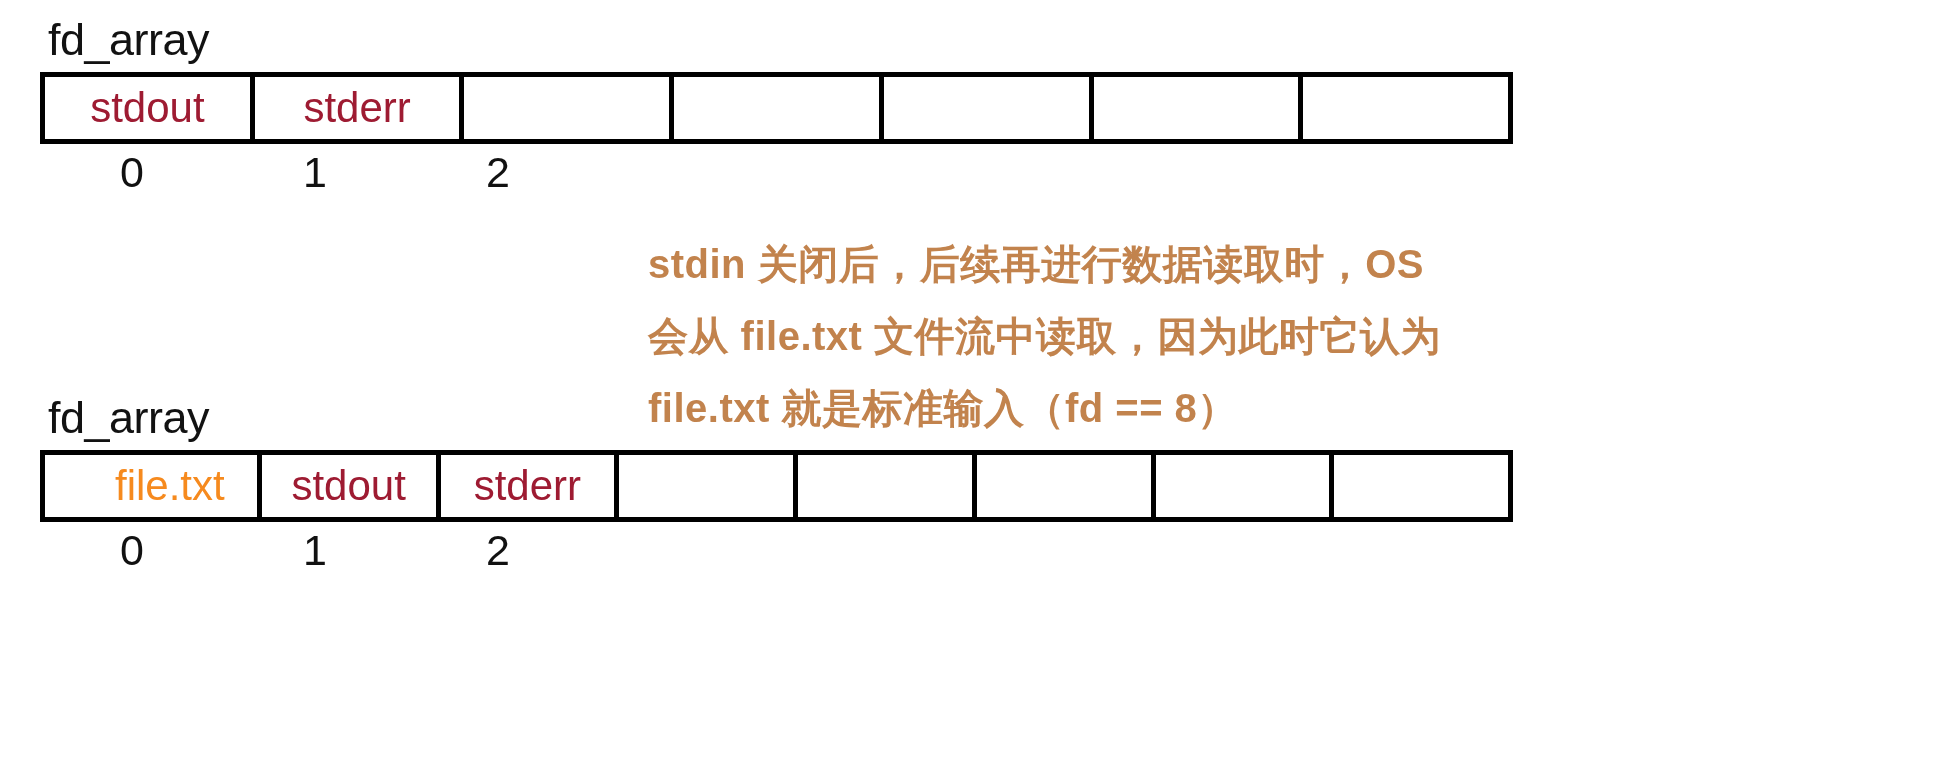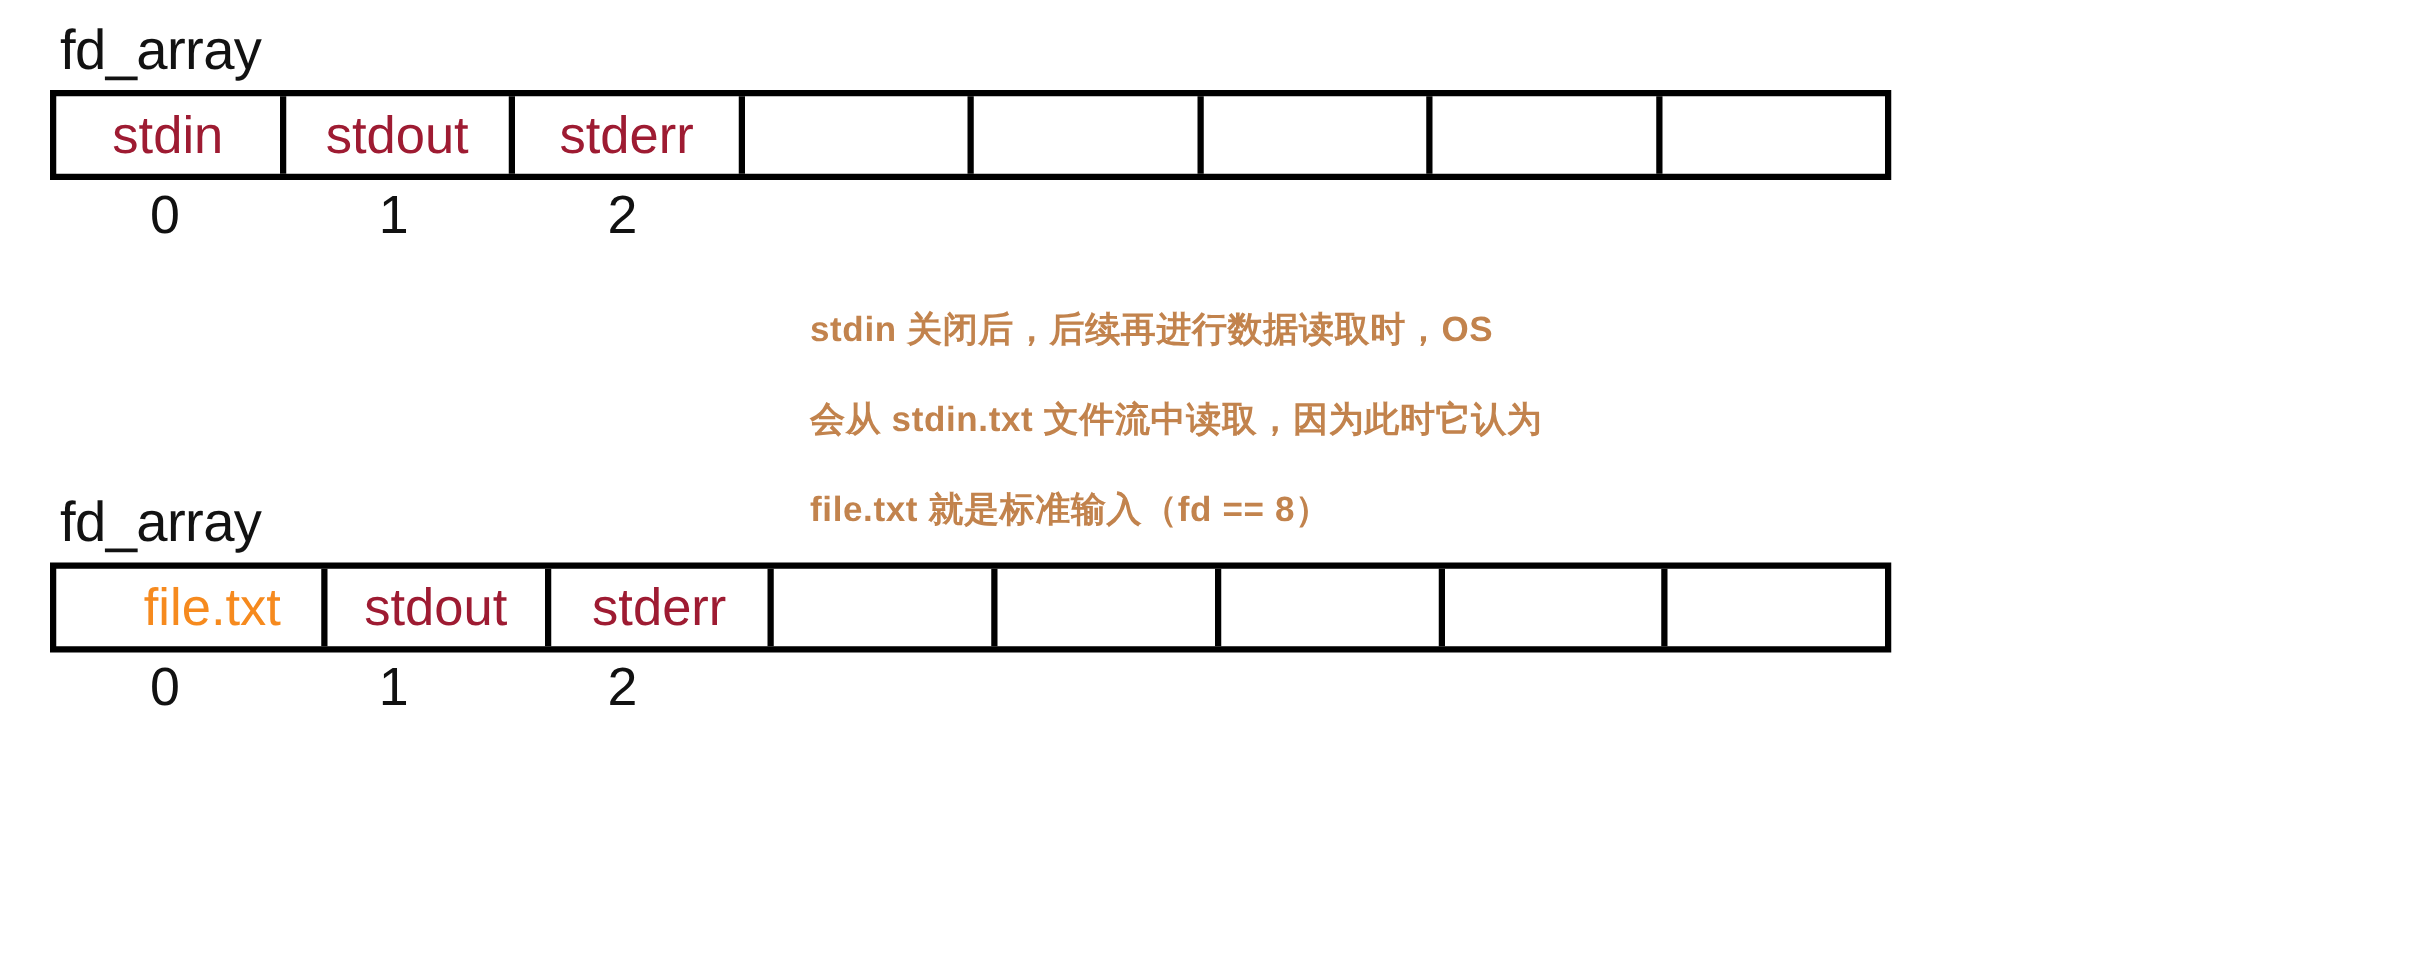--- a/index.html
+++ b/index.html
@@ -89,58 +89,57 @@
   .fd-index span.i2 { left: 428px; }
 
   
   .note {
     position: absolute;
     left: 648px;
     top: 228px;
     width: 1290px;
     color: #c2834d;
     font-weight: bold;
-    font-size: 28px;
+    font-size: 40px;
     line-height: 72px;
     font-family: "Liberation Sans", "DejaVu Sans", sans-serif;
   }
   .note .note-line {
     white-space: nowrap;
     letter-spacing: 0.5px;
   }
 </style>
 </head>
 <body>
 
 <div class="canvas">
 
   <div class="fd-group top">
     <div class="fd-title">fd_array</div>
 
     <div class="fd-table">
-      <div class="fd-cell c-stream">stdin</div>
       <div class="fd-cell c-stream">stdout</div>
       <div class="fd-cell c-stream">stderr</div>
       <div class="fd-cell c-empty"></div>
       <div class="fd-cell c-empty"></div>
       <div class="fd-cell c-empty"></div>
       <div class="fd-cell c-empty"></div>
       <div class="fd-cell c-empty"></div>
     </div>
 
     <div class="fd-index">
       <span class="i0">0</span>
       <span class="i1">1</span>
       <span class="i2">2</span>
     </div>
   </div>
 
   <div class="note">
     <div class="note-line">stdin 关闭后，后续再进行数据读取时，OS</div>
-    <div class="note-line">会从 stdin.txt 文件流中读取，因为此时它认为</div>
+    <div class="note-line">会从 file.txt 文件流中读取，因为此时它认为</div>
     <div class="note-line">file.txt 就是标准输入（fd == 8）</div>
   </div>
 
   <div class="fd-group bottom">
     <div class="fd-title">fd_array</div>
 
     <div class="fd-table">
       <div class="fd-cell c-file">file.txt</div>
       <div class="fd-cell c-stream">stdout</div>
       <div class="fd-cell c-stream">stderr</div>

